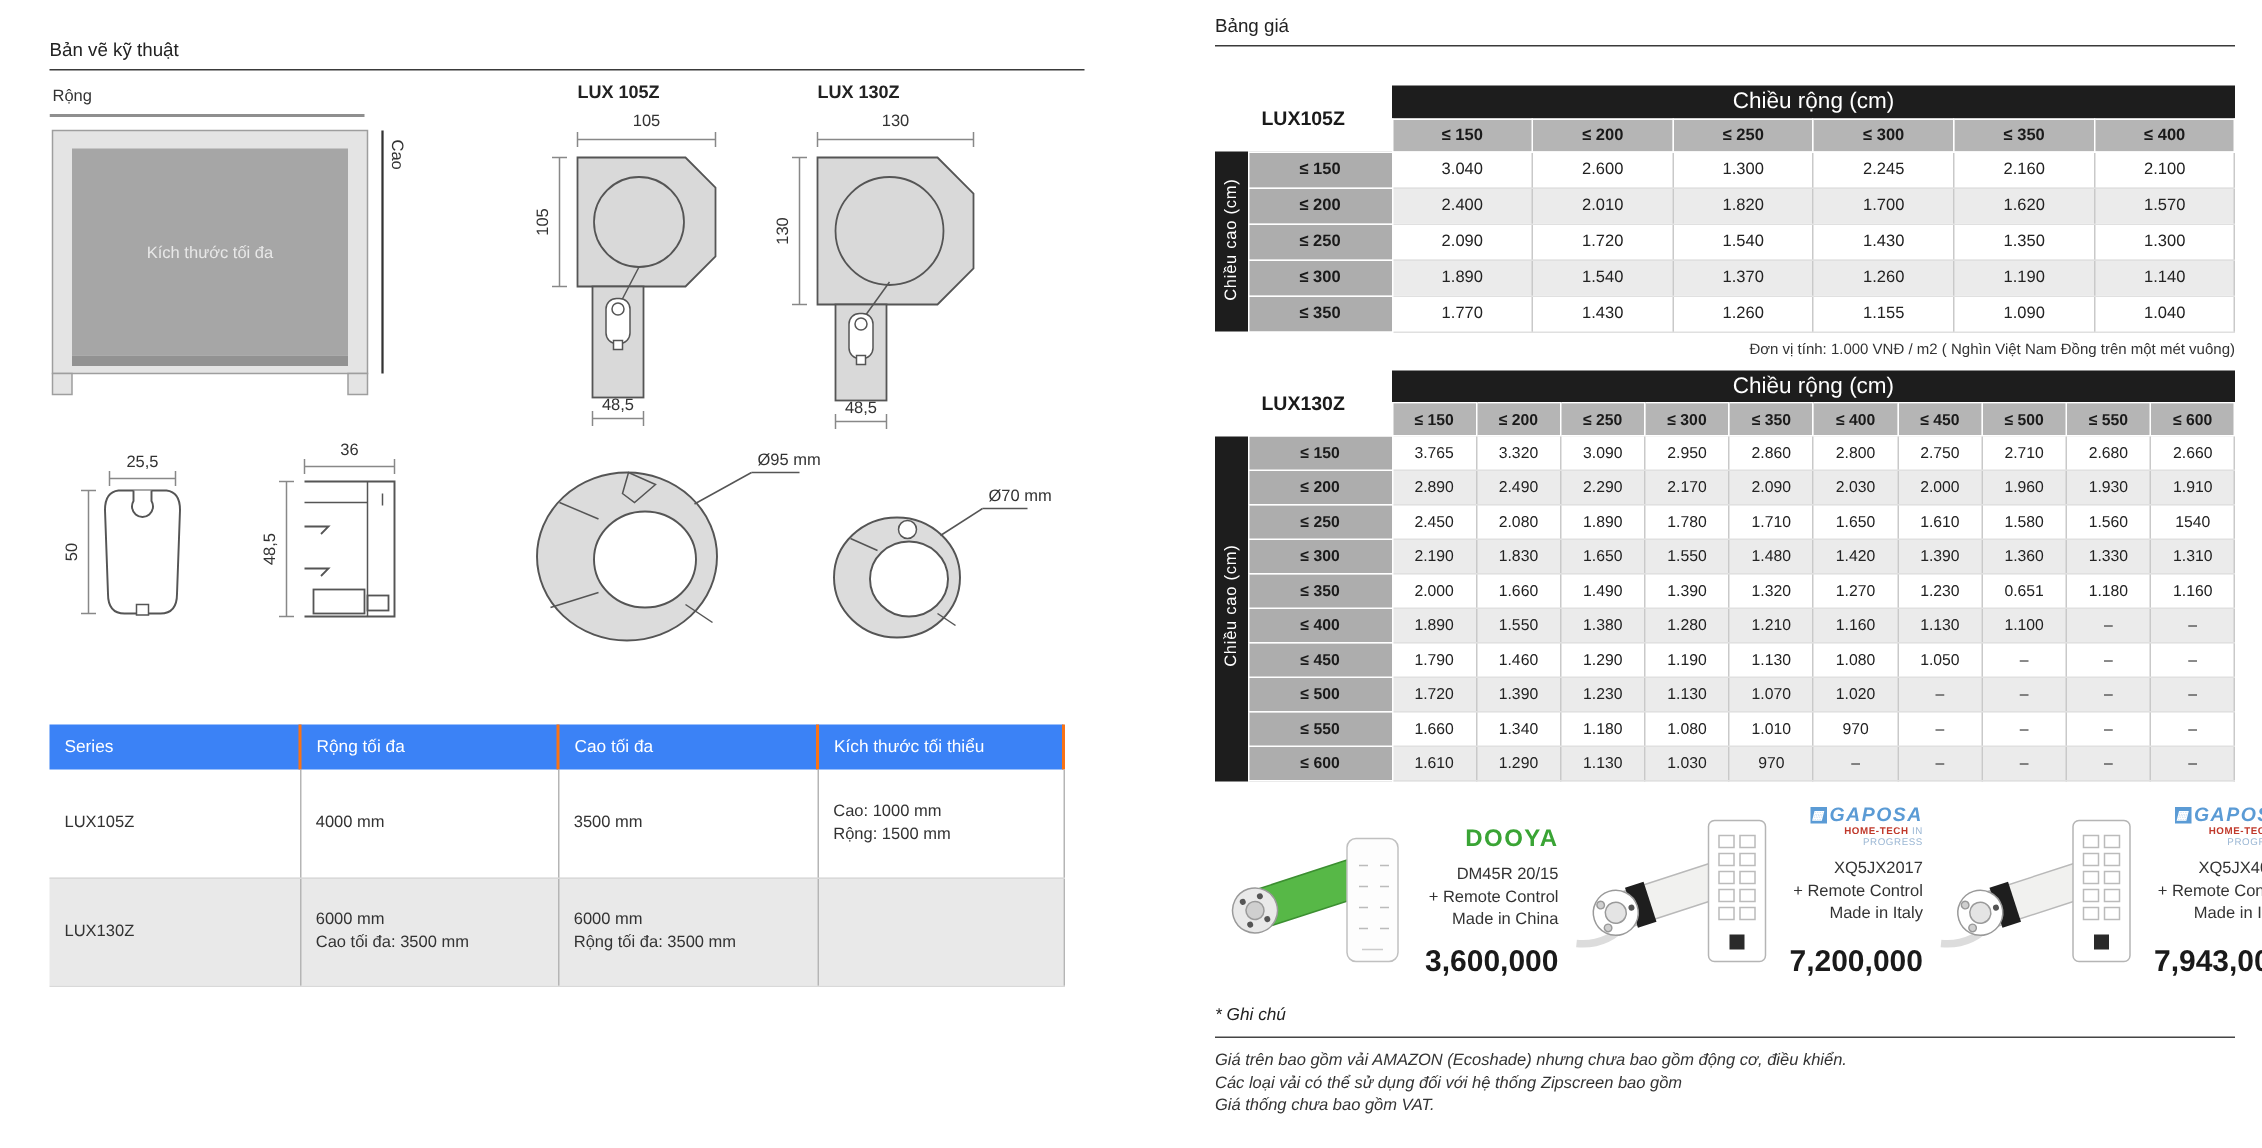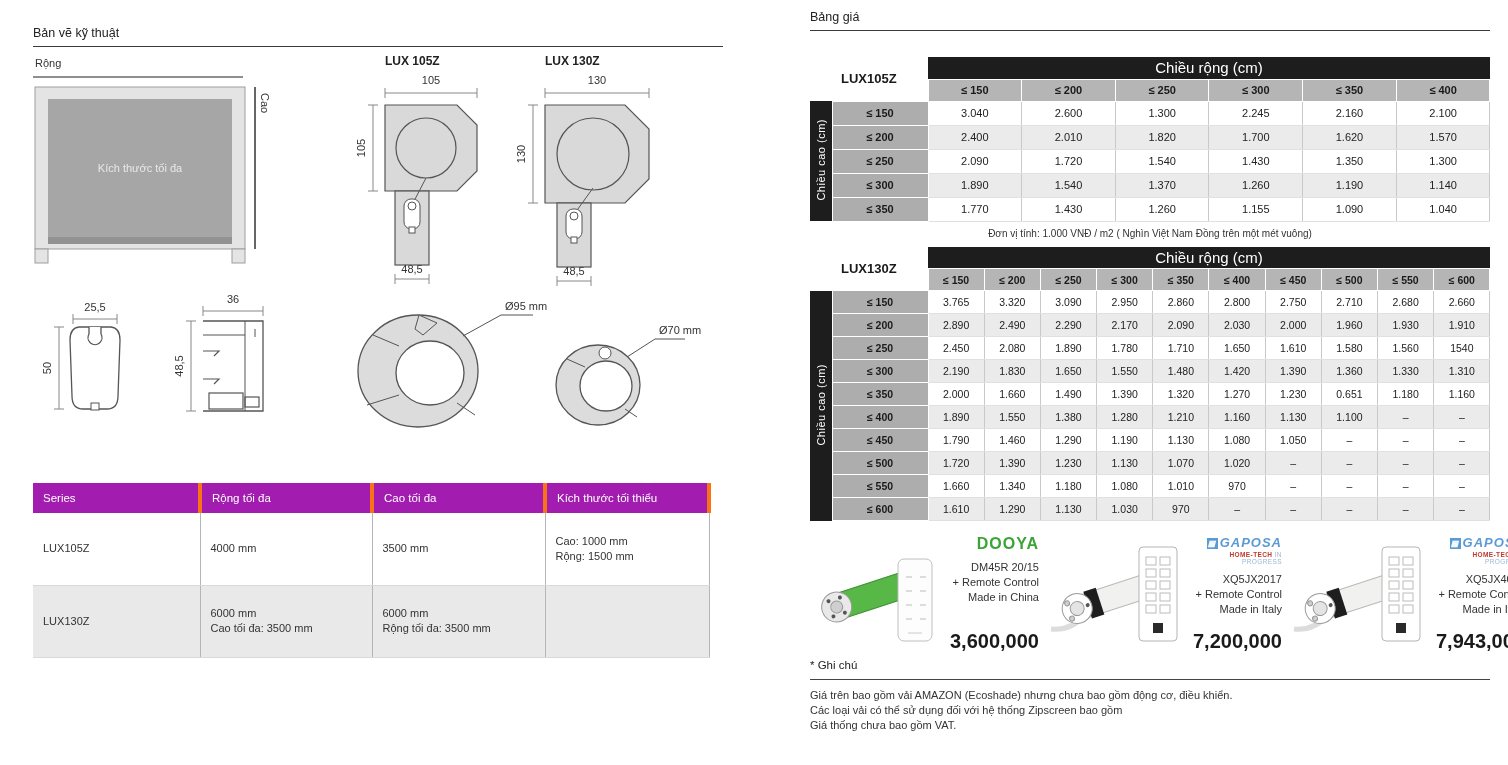--- a/index.html
+++ b/index.html
@@ -11,21 +11,21 @@
 
   
   .left-col { position:absolute; left:33px; top:26px; width:690px; }
   .drawings { display:block; margin-top:6px; }
   .drawings text { fill:#333; font-size:11px; font-family:"Liberation Sans",sans-serif; }
   .drawings .dim-label { font-size:11px; }
   .drawings .prof-name { font-size:12px; font-weight:bold; fill:#222; }
   .drawings .fabric-label { fill:#e8e8e8; font-size:11px; }
 
   .spec-table { border-collapse:collapse; table-layout:fixed; width:676px; margin-top:4px; font-size:11px; }
-  .spec-table th { background:#a21caf; color:#fff; font-weight:normal; text-align:left; padding:8px 10px; height:30px; border-right:4px solid #f97316; font-size:11.5px; }
+  .spec-table th { background:#3b82f6; color:#fff; font-weight:normal; text-align:left; padding:8px 10px; height:30px; border-right:2px solid #f97316; font-size:11.5px; }
   .spec-table td { padding:8px 10px; height:72px; vertical-align:middle; border-right:1px solid #b5b5b5; border-bottom:1px solid #d9d9d9; line-height:15px; }
   .spec-table tr.alt td { background:#e9e9e9; }
 
   
   .right-col { position:absolute; left:810px; top:10px; width:680px; }
 
   .price-wrap { margin-top:26px; }
   .price-table { border-collapse:collapse; table-layout:fixed; width:680px; font-size:11px; }
   .price-table th, .price-table td { text-align:center; vertical-align:middle; }
   .price-table th.corner { background:#fff; font-size:13px; font-weight:bold; color:#1a1a1a; }
@@ -33,38 +33,38 @@
   .price-table th.colhead { background:#b5b5b5; color:#1a1a1a; font-weight:bold; height:22px; border:1px solid #fff; }
   .price-table th.rowhead { background:#adadad; color:#1a1a1a; font-weight:bold; border:1px solid #fff; }
   .price-table th.vbar { background:#1d1d1d; color:#fff; font-weight:normal; padding:0; }
   .price-table th.vbar span { writing-mode:vertical-rl; transform:rotate(180deg); font-size:11px; letter-spacing:.5px; display:inline-block; }
   .price-table td { background:#fff; border-left:1px solid #c9c9c9; border-right:1px solid #c9c9c9; border-top:1px solid #e0e0e0; border-bottom:1px solid #e0e0e0; color:#222; }
   .price-table tr.alt td { background:#ebebeb; }
   .t1 td, .t1 th.rowhead { height:24px; }
   .t2 td, .t2 th.rowhead { height:23px; }
   .t2 { font-size:10.5px; }
 
-  .unit-note { font-size:10px; color:#333; text-align:center; margin-top:6px; }
+  .unit-note { font-size:10px; color:#333; text-align:right; margin-top:6px; }
 
   .products { display:flex; margin-top:12px; height:122px; }
   .product { flex:1 1 0; display:flex; align-items:stretch; }
   .prod-img { flex:0 0 auto; }
   .prod-info { flex:1 1 auto; display:flex; flex-direction:column; align-items:flex-end; text-align:right; padding-top:2px; padding-right:4px; }
-  .brand-dooya { font-size:16px; font-weight:800; color:#3aa435; letter-spacing:1px; }
+  .brand-dooya { font-size:16px; font-weight:800; color:#3aa435; letter-spacing:1px;margin-top:16px; }
   .brand-gaposa { text-align:right; }
   .gap-top { font-size:13px; font-weight:bold; color:#5b9bd5; letter-spacing:1px;font-style:italic; }
   .gap-icon { display:inline-block; width:11px; height:11px; background:#5b9bd5; color:#fff; font-size:8px; line-height:11px; text-align:center; margin-right:2px; vertical-align:1px; }
   .gap-tag { font-size:6.5px; letter-spacing:.4px; margin-top:1px; }
   .gap-tag .red { color:#c0392b; font-weight:bold; }
   .gap-tag .blue { color:#9bb7d4; }
   .model { font-size:11px; color:#333; margin-top:8px; }
   .pline { font-size:11px; color:#333; margin-top:3px; }
   .price { font-size:20px; font-weight:bold; color:#1a1a1a; margin-top:auto; margin-bottom:2px; }
 
-  .notes { margin-top:4px; }
+  .notes { margin-top:16px;font-style:italic; }
   .notes-title { font-size:11.5px; color:#222; }
   .notes-rule { border:none; border-top:1px solid #444; margin-top:8px; margin-bottom:8px; }
   .note-line { font-size:11px; color:#333; line-height:15px; }
 </style>
 </head>
 <body>
 
 <div class="page">
 
   <section class="left-col">

